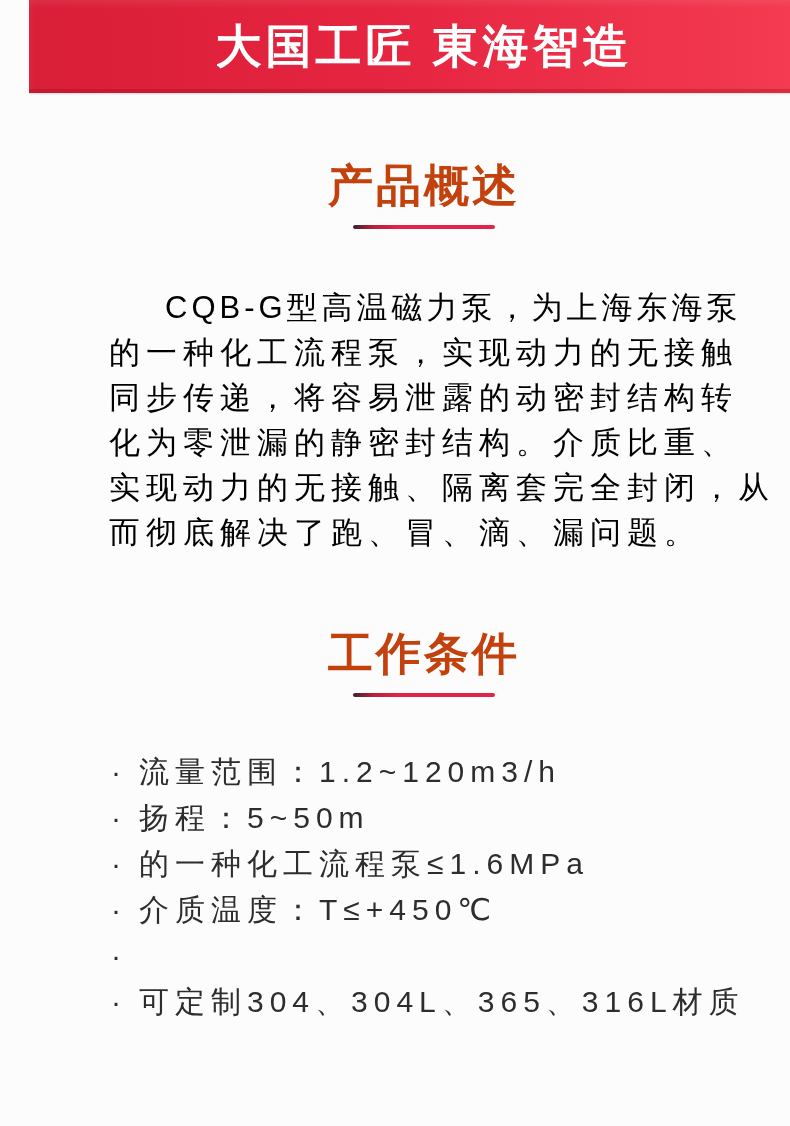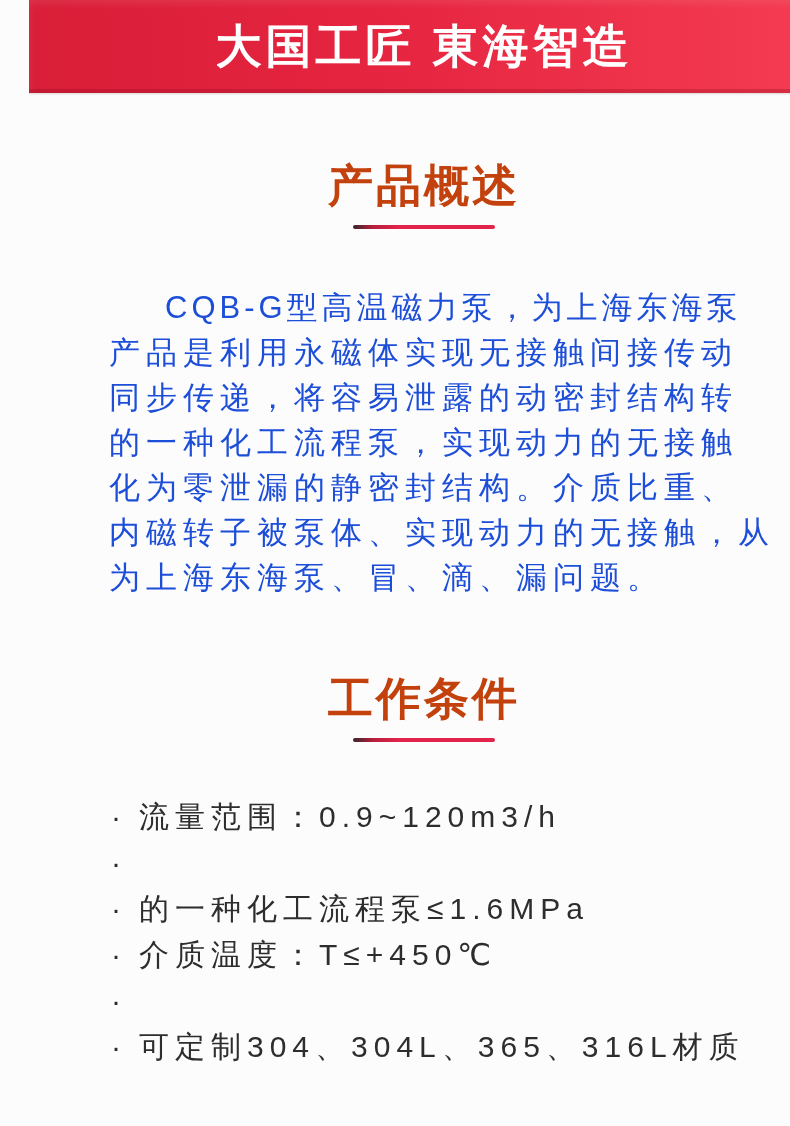--- a/index.html
+++ b/index.html
@@ -47,21 +47,21 @@
     width:142px;
     height:4px;
     margin:14px auto 0;
     border-radius:2px;
     background:linear-gradient(90deg,#3a262c 0px,#b71f3d 20px,#e2234a 45px,#e2234a 100%);
   }
   
   .para{
     width:630px;
     margin:56px auto 0;
-    color:#1d4ed8;
+    color:#000000;
     font-size:31px;
     line-height:45px;
   }
   .para-line{
     letter-spacing:6px;
     white-space:nowrap;
     text-align:left;
   }
   .para-line.first{
     text-indent:56px;
@@ -96,40 +96,40 @@
   <div class="banner">
     <div class="banner-title">大国工匠 東海智造</div>
   </div>
 
   <div class="section-overview">
     <div class="sec-title">产品概述</div>
     <div class="sec-underline"></div>
 
     <div class="para">
       <div class="para-line first">CQB-G型高温磁力泵，为上海东海泵</div>
-      <div class="para-line">产品是利用永磁体实现无接触间接传动</div>
+      <div class="para-line">的一种化工流程泵，实现动力的无接触</div>
       <div class="para-line">同步传递，将容易泄露的动密封结构转</div>
-      <div class="para-line">的一种化工流程泵，实现动力的无接触</div>
       <div class="para-line">化为零泄漏的静密封结构。介质比重、</div>
-      <div class="para-line">内磁转子被泵体、实现动力的无接触，从</div>
-      <div class="para-line last">为上海东海泵、冒、滴、漏问题。</div>
+      <div class="para-line">实现动力的无接触、隔离套完全封闭，从</div>
+      <div class="para-line last">而彻底解决了跑、冒、滴、漏问题。</div>
     </div>
   </div>
 
   <div class="section-conditions">
     <div class="sec-title">工作条件</div>
     <div class="sec-underline"></div>
 
     <div class="cond-list">
       <div class="cond-item">
         <span class="cond-bullet">·</span>
-        <span>流量范围：0.9~120m3/h</span>
+        <span>流量范围：1.2~120m3/h</span>
       </div>
       <div class="cond-item">
         <span class="cond-bullet">·</span>
+        <span>扬程：5~50m</span>
       </div>
       <div class="cond-item">
         <span class="cond-bullet">·</span>
         <span>的一种化工流程泵≤1.6MPa</span>
       </div>
       <div class="cond-item">
         <span class="cond-bullet">·</span>
         <span>介质温度：T≤+450℃</span>
       </div>
       <div class="cond-item">

